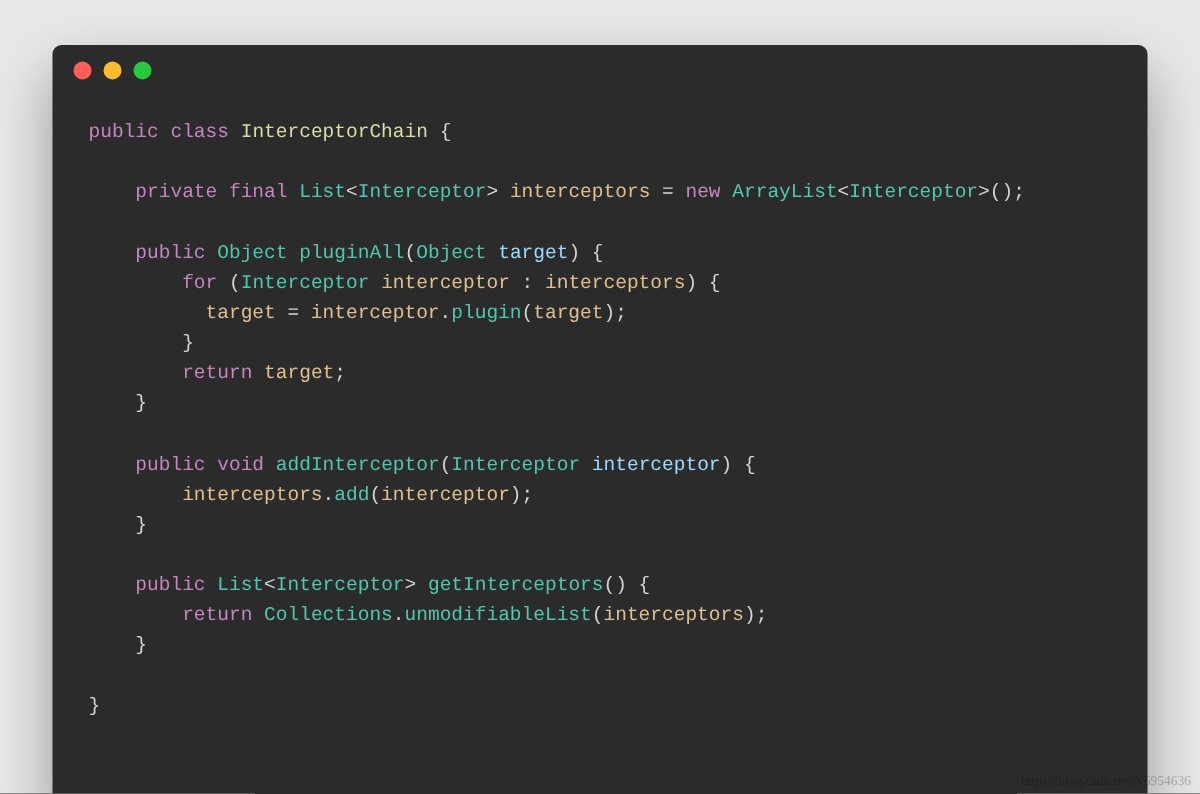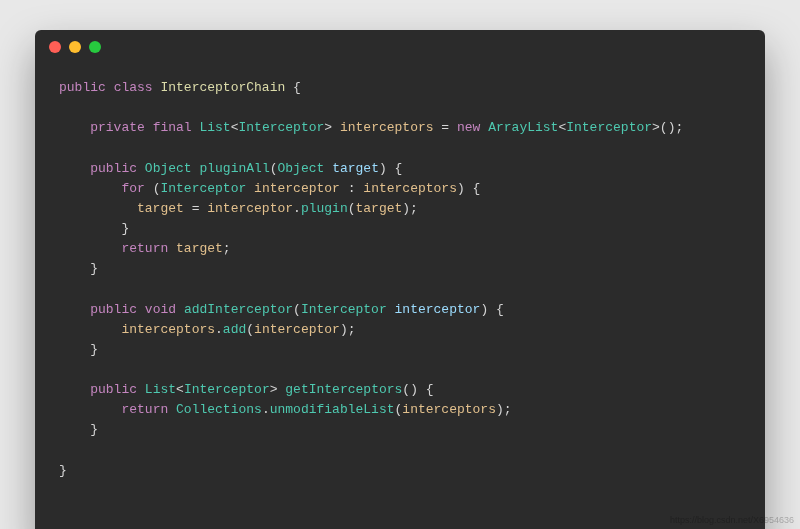--- a/index.html
+++ b/index.html
@@ -51,21 +51,21 @@
 .param { color: #9cdcfe; }
 .var { color: #e2c08d; }
 .op { color: #d4d4d4; }
 .punc { color: #d4d4d4; }
 .watermark {
   position: absolute;
   right: 6px;
   bottom: 4px;
   font-size: 9px;
   color: rgba(0,0,0,0.25);
-  font-family: Liberation Sans, sans-serif;
+  font-family: Liberation Serif, serif;
 }
 </style>
 </head>
 <body>
 
 <div class="window">
   <div class="titlebar">
     <div class="dot red"></div>
     <div class="dot yellow"></div>
     <div class="dot green"></div>

